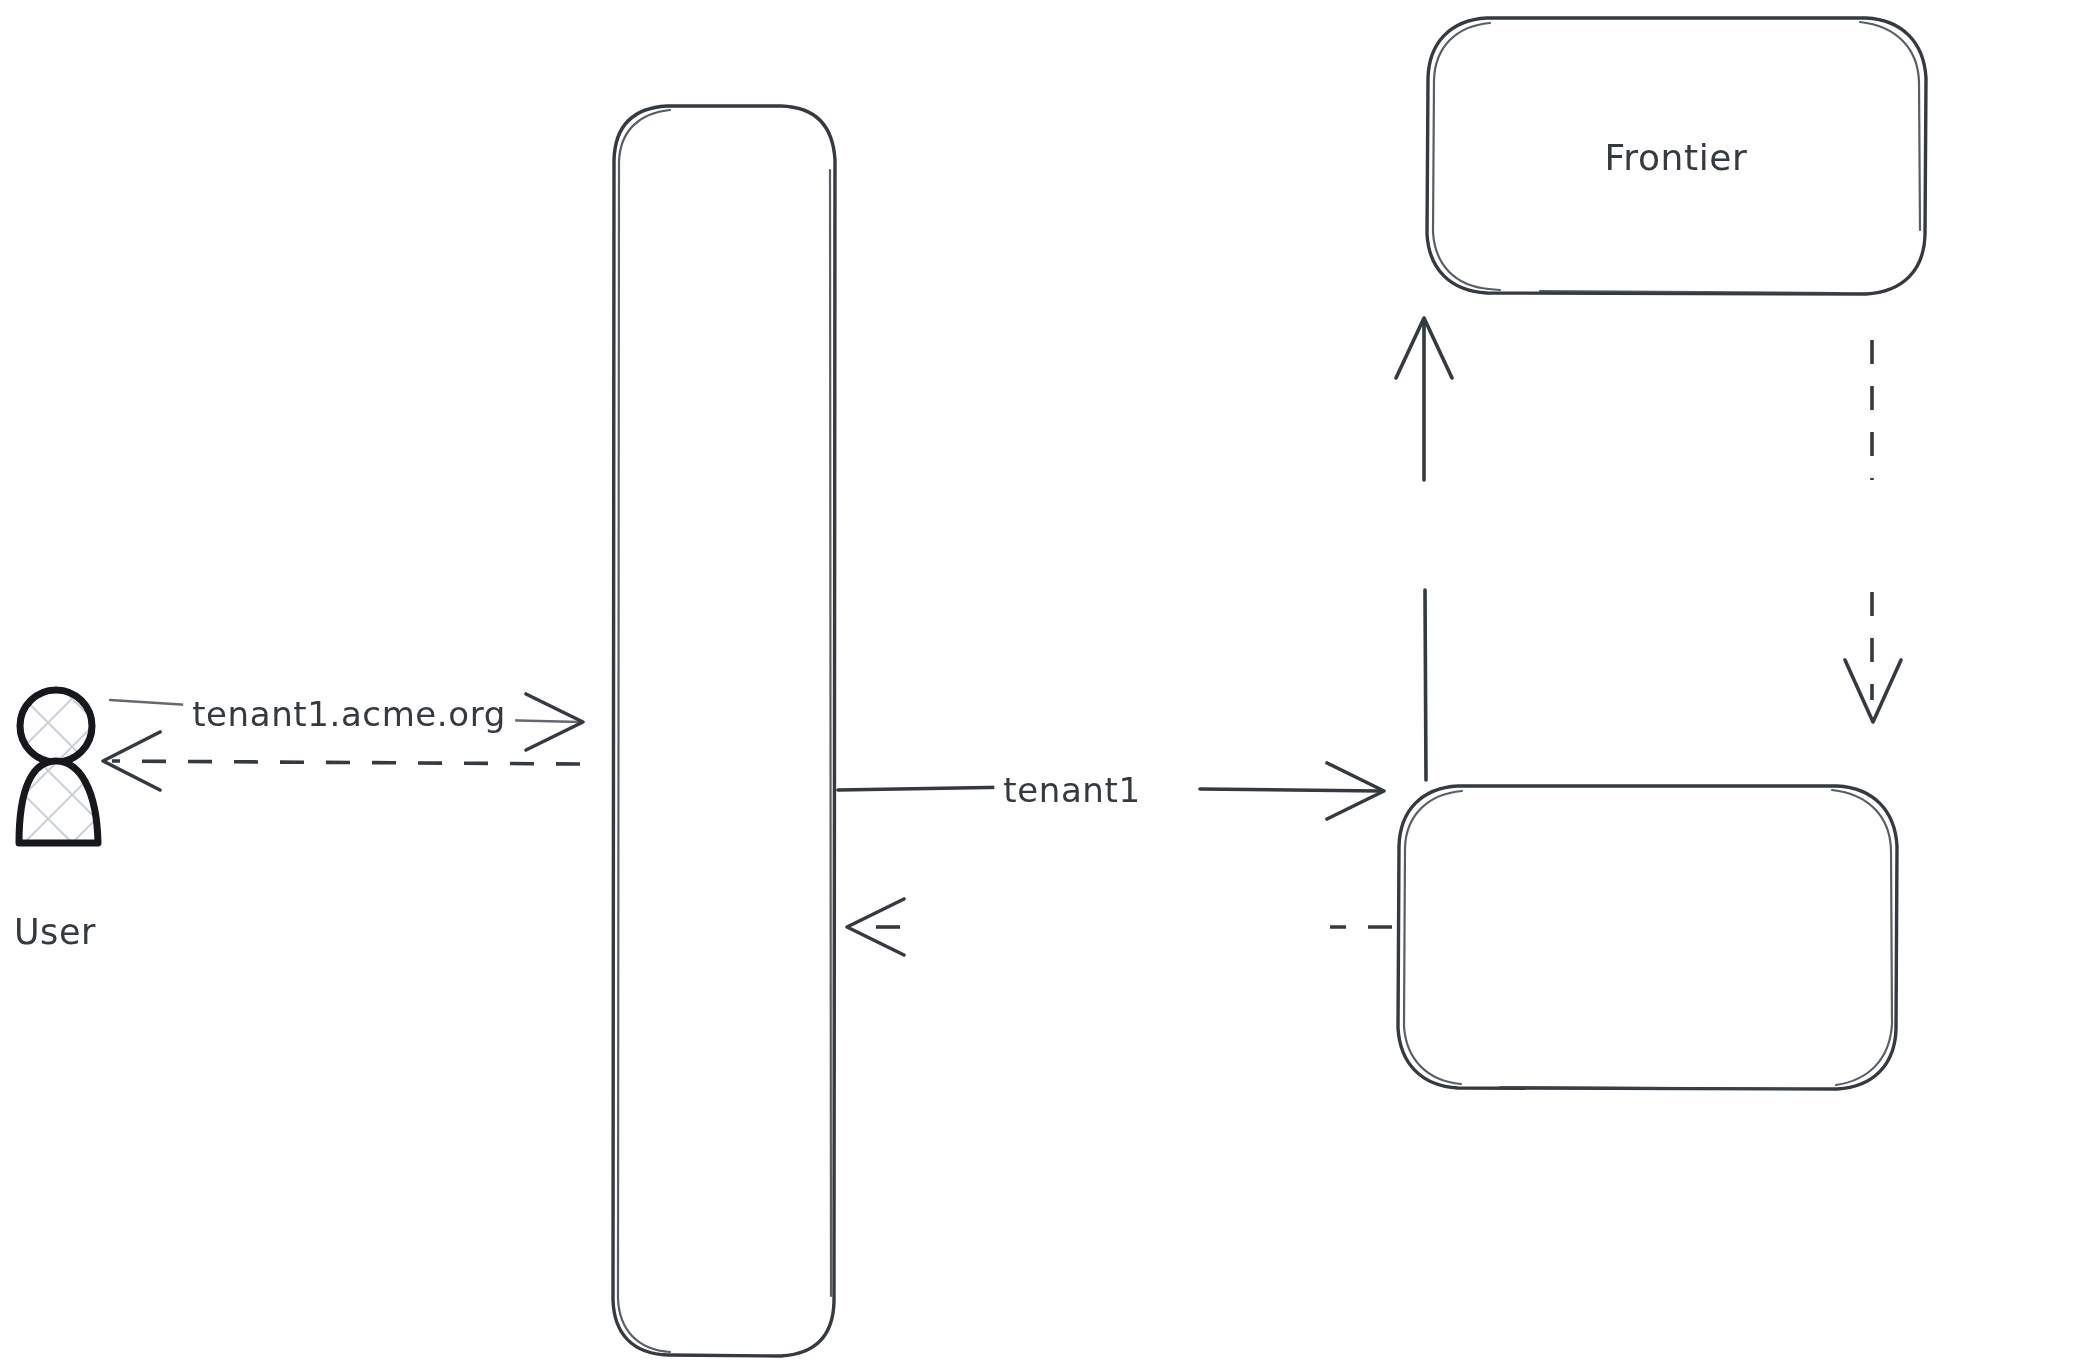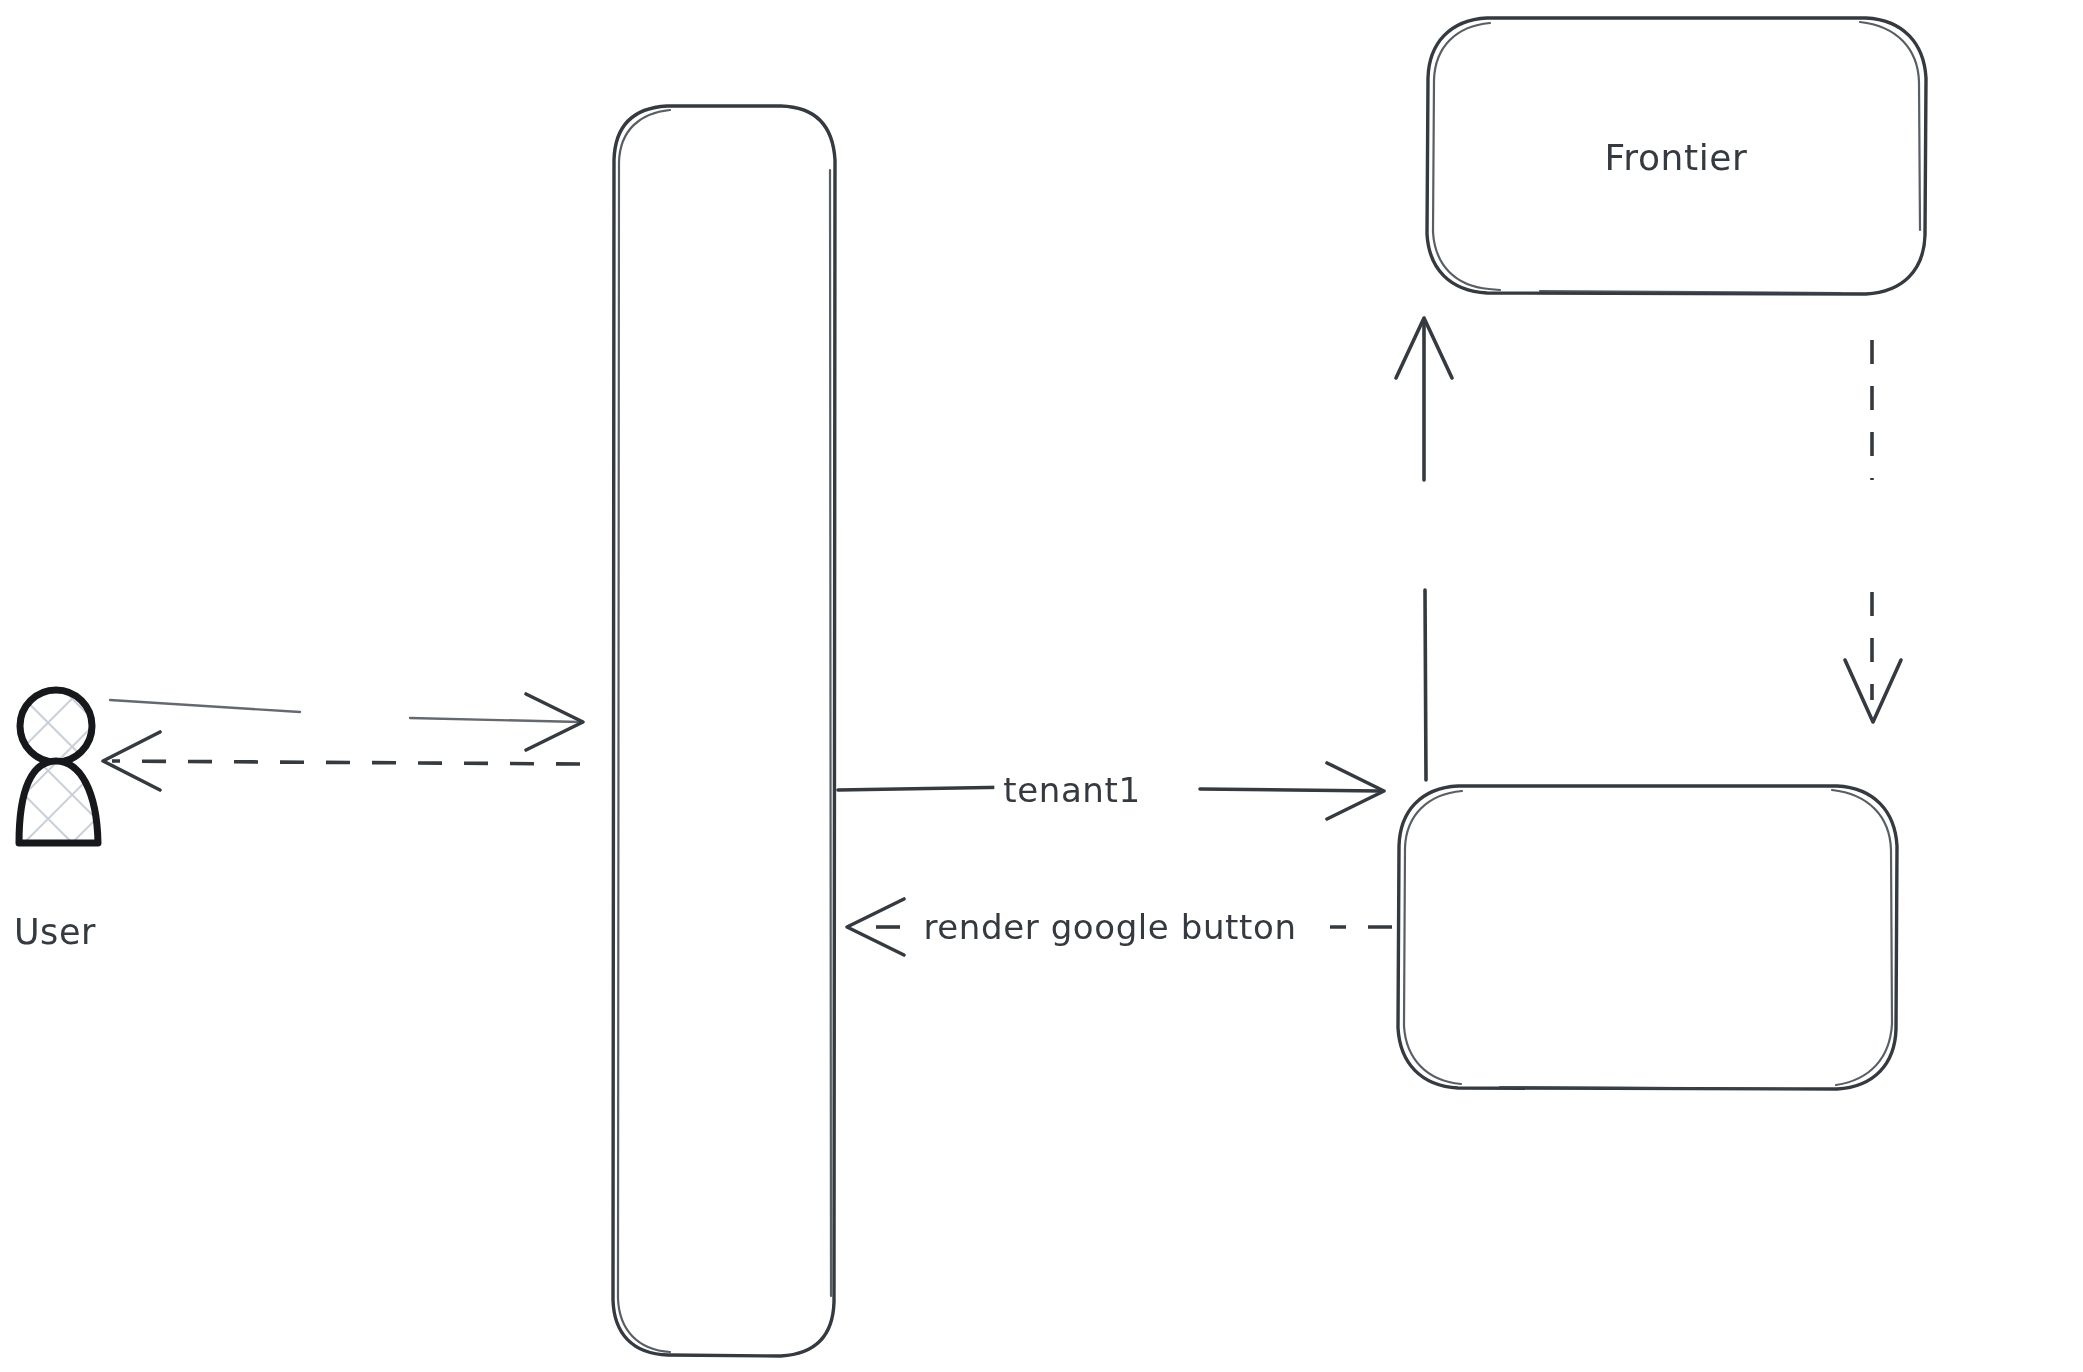--- a/index.html
+++ b/index.html
@@ -218,20 +218,20 @@
       <path class="arrowhead" d="M 1845 660 L 1873 722 L 1901 660"></path>
     </g>
   </svg>
 
   <div class="dlabel actor-label" style="left:55px; top:888px;">User</div>
 
 
   <div class="dlabel node-label" style="left:1676px; top:158px;">Frontier</div>
 
 
+  <div class="dlabel edge-label" style="left:349px; top:715px;">tenant1.acme.org</div>
 
   <div class="dlabel edge-label" style="left:1072px; top:791px;">tenant1</div>
 
-  <div class="dlabel edge-label" style="left:1110px; top:928px;">render google button</div>
 
 
 
 </div>
 
 </body></html>

